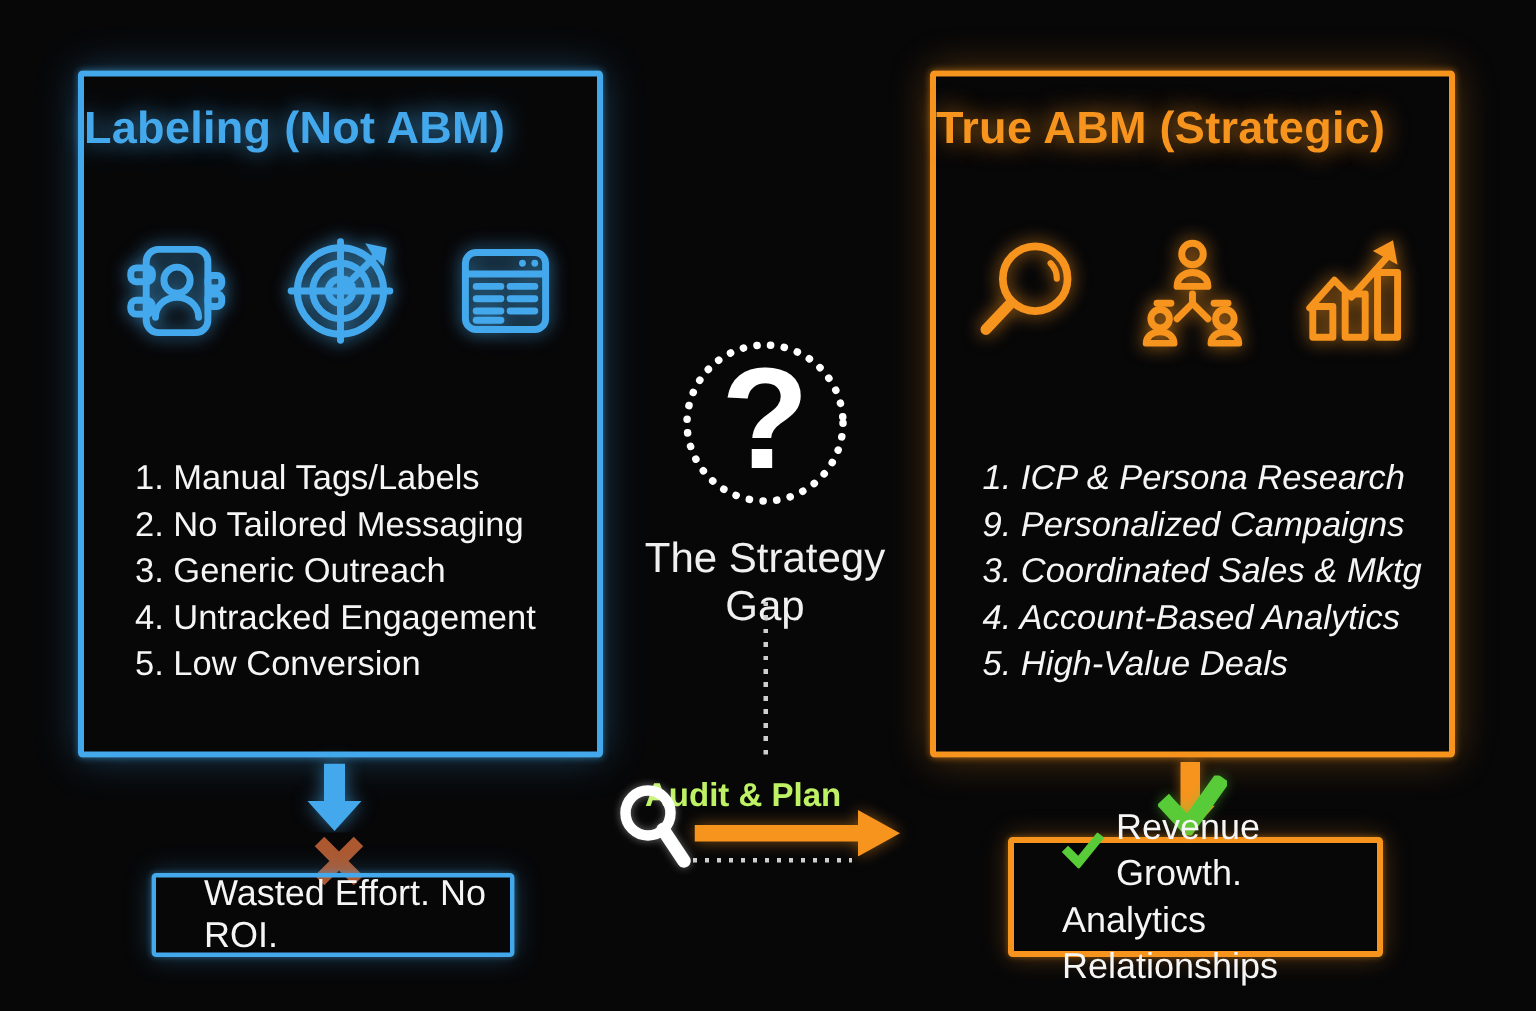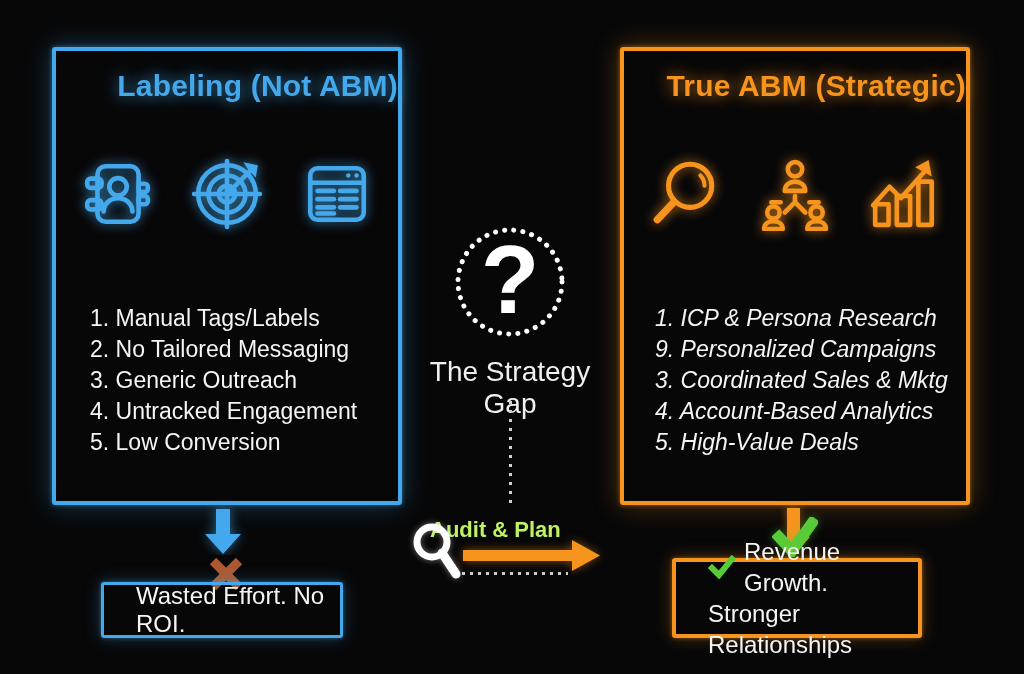--- a/index.html
+++ b/index.html
@@ -15,21 +15,21 @@
   .canvas{
     position:relative;width:1024px;height:674px;background:var(--bg);
     overflow:hidden;font-family:"Liberation Sans",sans-serif;
   }
   
   .panel{position:absolute;top:47px;width:350px;height:458px;border-radius:3px;}
   .panel.blue{left:52px;border:4px solid var(--blue);
     box-shadow:0 0 28px rgba(68,169,236,.32),0 0 5px rgba(68,169,236,.55);}
   .panel.orange{left:620px;border:4px solid var(--orange);
     box-shadow:0 0 28px rgba(247,148,30,.32),0 0 5px rgba(247,148,30,.55);}
-  .panel-title{margin-top:18px;text-align:right;font-size:30px;font-weight:bold;letter-spacing:.2px;}
+  .panel-title{margin-top:18px;text-align:left;font-size:30px;font-weight:bold;letter-spacing:.2px;}
   .panel.blue .panel-title{color:var(--blue);text-shadow:0 0 16px rgba(68,169,236,.8);}
   .panel.orange .panel-title{color:var(--orange);text-shadow:0 0 16px rgba(247,148,30,.8);}
   .icons-row{position:absolute;top:106px;left:0;right:0;display:flex;justify-content:space-between;padding:0 24px;}
   .panel.blue .icon{color:var(--blue);filter:drop-shadow(0 0 6px rgba(68,169,236,.75));}
   .panel.orange .icon{color:var(--orange);filter:drop-shadow(0 0 6px rgba(247,148,30,.75));}
   .list{position:absolute;top:238px;left:34px;right:8px;color:var(--white);font-size:23px;line-height:31px;margin-top:14px;}
   .panel.orange .list{left:31px;font-style:italic;}
   .list .li{white-space:nowrap;}
   
   .q-circle{position:absolute;left:453px;top:225px;width:114px;height:114px;}
@@ -231,16 +231,16 @@
 
   <div class="outcome-box orange-box">
     <div class="outcome-line1">
       <span class="small-check">
         <svg width="28" height="24" viewBox="0 0 28 24" fill="none" stroke="currentColor" stroke-width="6" stroke-linecap="square">
           <polyline points="4,13 11,20 24,4"></polyline>
         </svg>
       </span>
       <span>Revenue Growth.</span>
     </div>
-    <div>Stronger Relationships</div>
+    <div>Analytics Relationships</div>
   </div>
 
 </div>
 
 </body></html>

